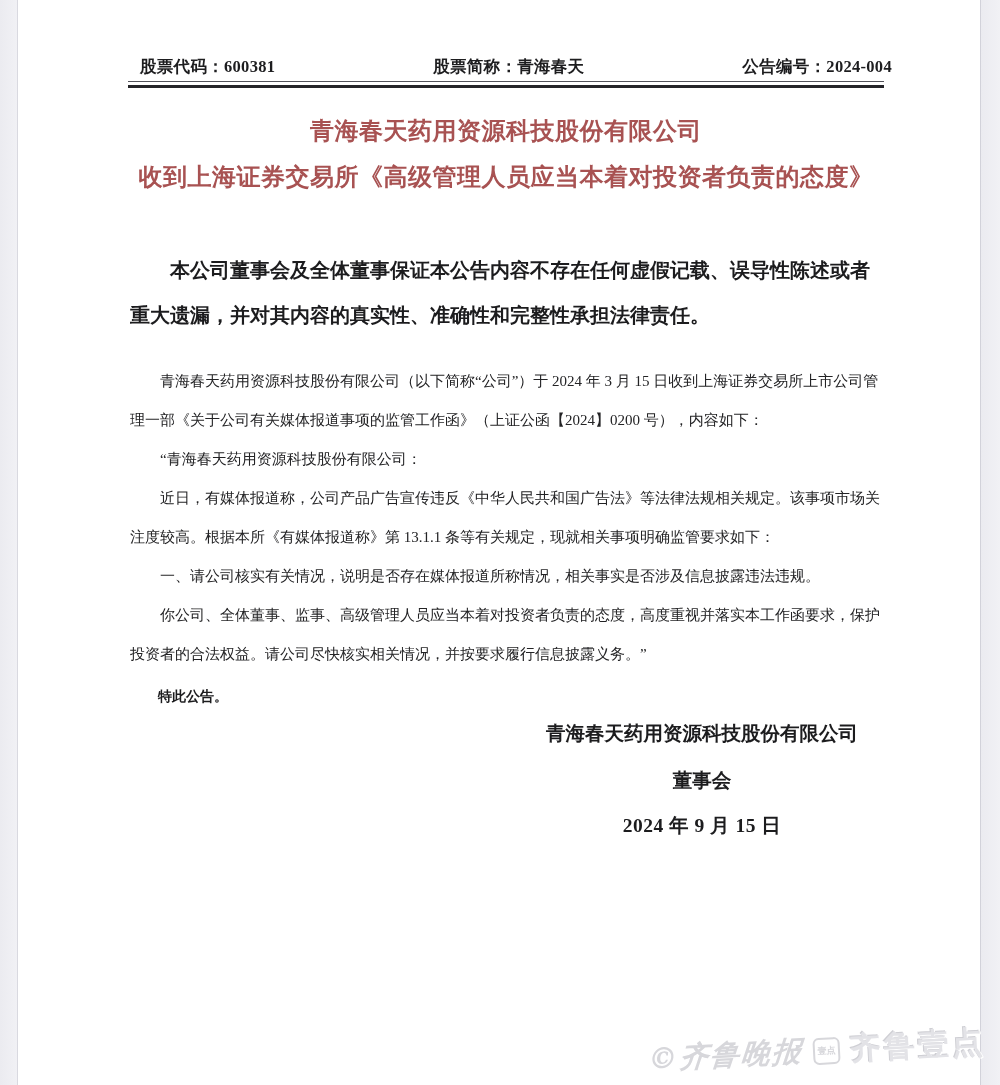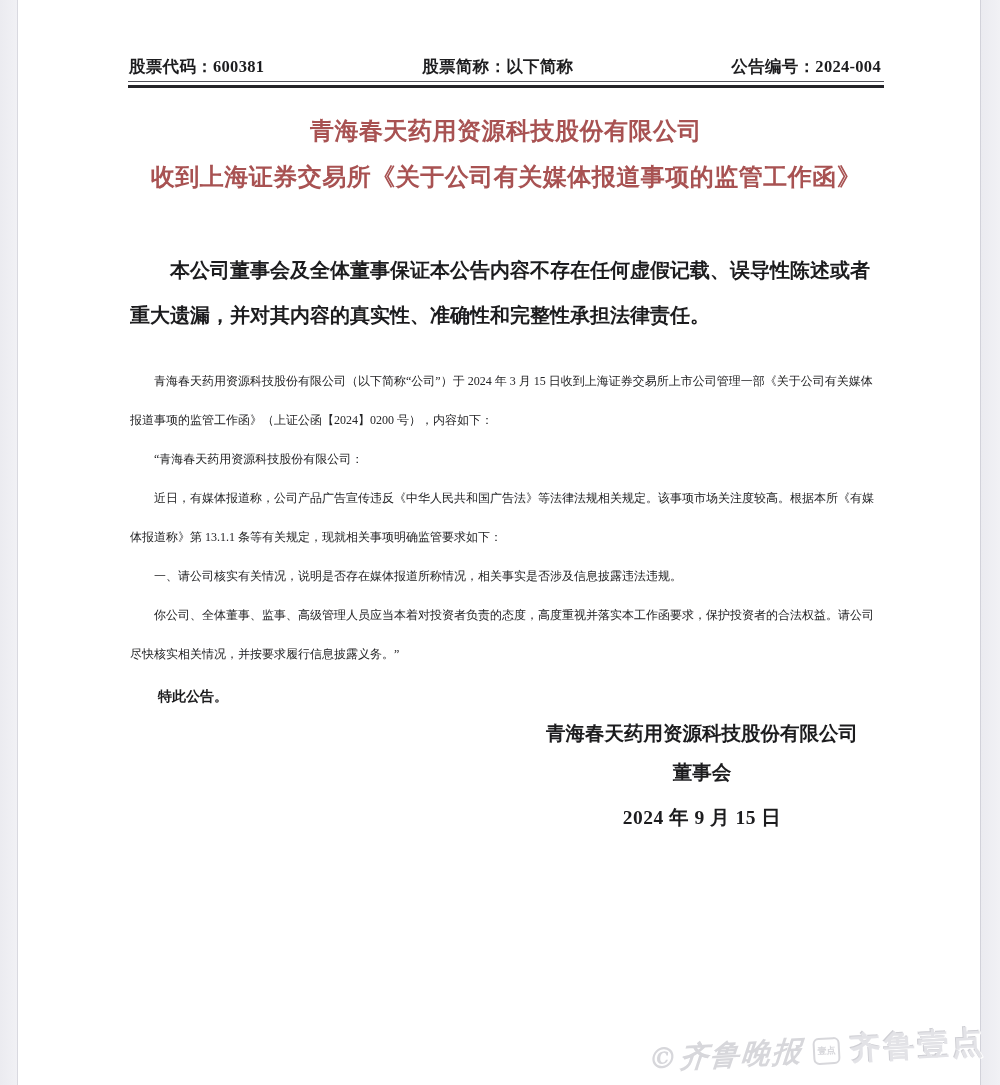--- a/index.html
+++ b/index.html
@@ -12,21 +12,21 @@
     overflow: hidden;
   }
   .gutter {
     position: absolute; top: 0; bottom: 0;
     background: linear-gradient(to right, #ebebf0, #f1f1f5);
   }
   .gutter-left  { left: 0;  width: 18px; border-right: 1px solid #d9d9e0; }
   .gutter-right { right: 0; width: 20px; border-left: 1px solid #d2d2da; }
 
   .page-header {
-    position: absolute; top: 56px; left: 129px; width: 752px;
+    position: absolute; top: 56px; left: 140px; width: 752px;
     display: flex; justify-content: space-between;
     font-size: 16.5px; font-weight: 600; color: #1d1d1f;
     letter-spacing: 0.3px;
   }
   .rule { position: absolute; top: 81px; left: 128px; width: 756px; }
   .rule-thin  { height: 0; border-top: 1.5px solid #53535a; }
   .rule-thick { height: 0; border-top: 3px solid #242428; margin-top: 3px; }
 
   .title-block {
     position: absolute; top: 108px; left: 124px; width: 764px;
@@ -36,34 +36,34 @@
   }
 
   .doc-flow { position: absolute; top: 248px; left: 130px; width: 752px; font-family: Liberation Serif, serif; }
 
   .declaration {
     font-weight: 700; font-size: 20px; line-height: 45px;
     text-indent: 2em; color: #1c1c1e;
   }
   .body-text { margin-top: 24px; }
   .body-text p {
-    font-size: 12px; line-height: 39px; text-indent: 2em;
+    font-size: 15px; line-height: 39px; text-indent: 2em;
     color: #232325;
   }
   .closing {
     margin-top: 14px; font-size: 14px; font-weight: 700;
     text-indent: 2em; color: #1c1c1e;
   }
   .signature {
     width: 344px; margin: 14px 8px 0 auto;
     text-align: center; font-weight: 700; font-size: 19.5px;
     color: #1c1c1e;
   }
   .signature .sig-company { white-space: nowrap; }
-  .signature .sig-board { margin-top: 12px; }
+  .signature .sig-board { margin-top: 20px; }
   .signature .sig-date  { margin-top: 18px; letter-spacing: 0.5px; }
 
   .watermark {
     position: absolute; right: 14px; top: 1030px;
     display: flex; align-items: center; gap: 10px;
     transform: rotate(-3deg);
     pointer-events: none;
   }
   .wm-script {
     font-style: italic; font-weight: 700; font-size: 29px;
@@ -86,32 +86,32 @@
   }
 </style>
 </head>
 <body>
 
 <div class="gutter gutter-left"></div>
 <div class="gutter gutter-right"></div>
 
 <div class="page-header">
   <span>股票代码：600381</span>
-  <span>股票简称：以下简称</span>
+  <span>股票简称：青海春天</span>
   <span>公告编号：2024-004</span>
 </div>
 
 <div class="rule">
   <div class="rule-thin"></div>
   <div class="rule-thick"></div>
 </div>
 
 <div class="title-block">
   <div>青海春天药用资源科技股份有限公司</div>
-  <div>收到上海证券交易所《关于公司有关媒体报道事项的监管工作函》</div>
+  <div>收到上海证券交易所《高级管理人员应当本着对投资者负责的态度》</div>
 </div>
 
 <div class="doc-flow">
   <div class="declaration">本公司董事会及全体董事保证本公告内容不存在任何虚假记载、误导性陈述或者重大遗漏，并对其内容的真实性、准确性和完整性承担法律责任。</div>
 
   <div class="body-text">
     <p>青海春天药用资源科技股份有限公司（以下简称“公司”）于 2024 年 3 月 15 日收到上海证券交易所上市公司管理一部《关于公司有关媒体报道事项的监管工作函》（上证公函【2024】0200 号），内容如下：</p>
     <p>“青海春天药用资源科技股份有限公司：</p>
     <p>近日，有媒体报道称，公司产品广告宣传违反《中华人民共和国广告法》等法律法规相关规定。该事项市场关注度较高。根据本所《有媒体报道称》第 13.1.1 条等有关规定，现就相关事项明确监管要求如下：</p>
     <p>一、请公司核实有关情况，说明是否存在媒体报道所称情况，相关事实是否涉及信息披露违法违规。</p>

